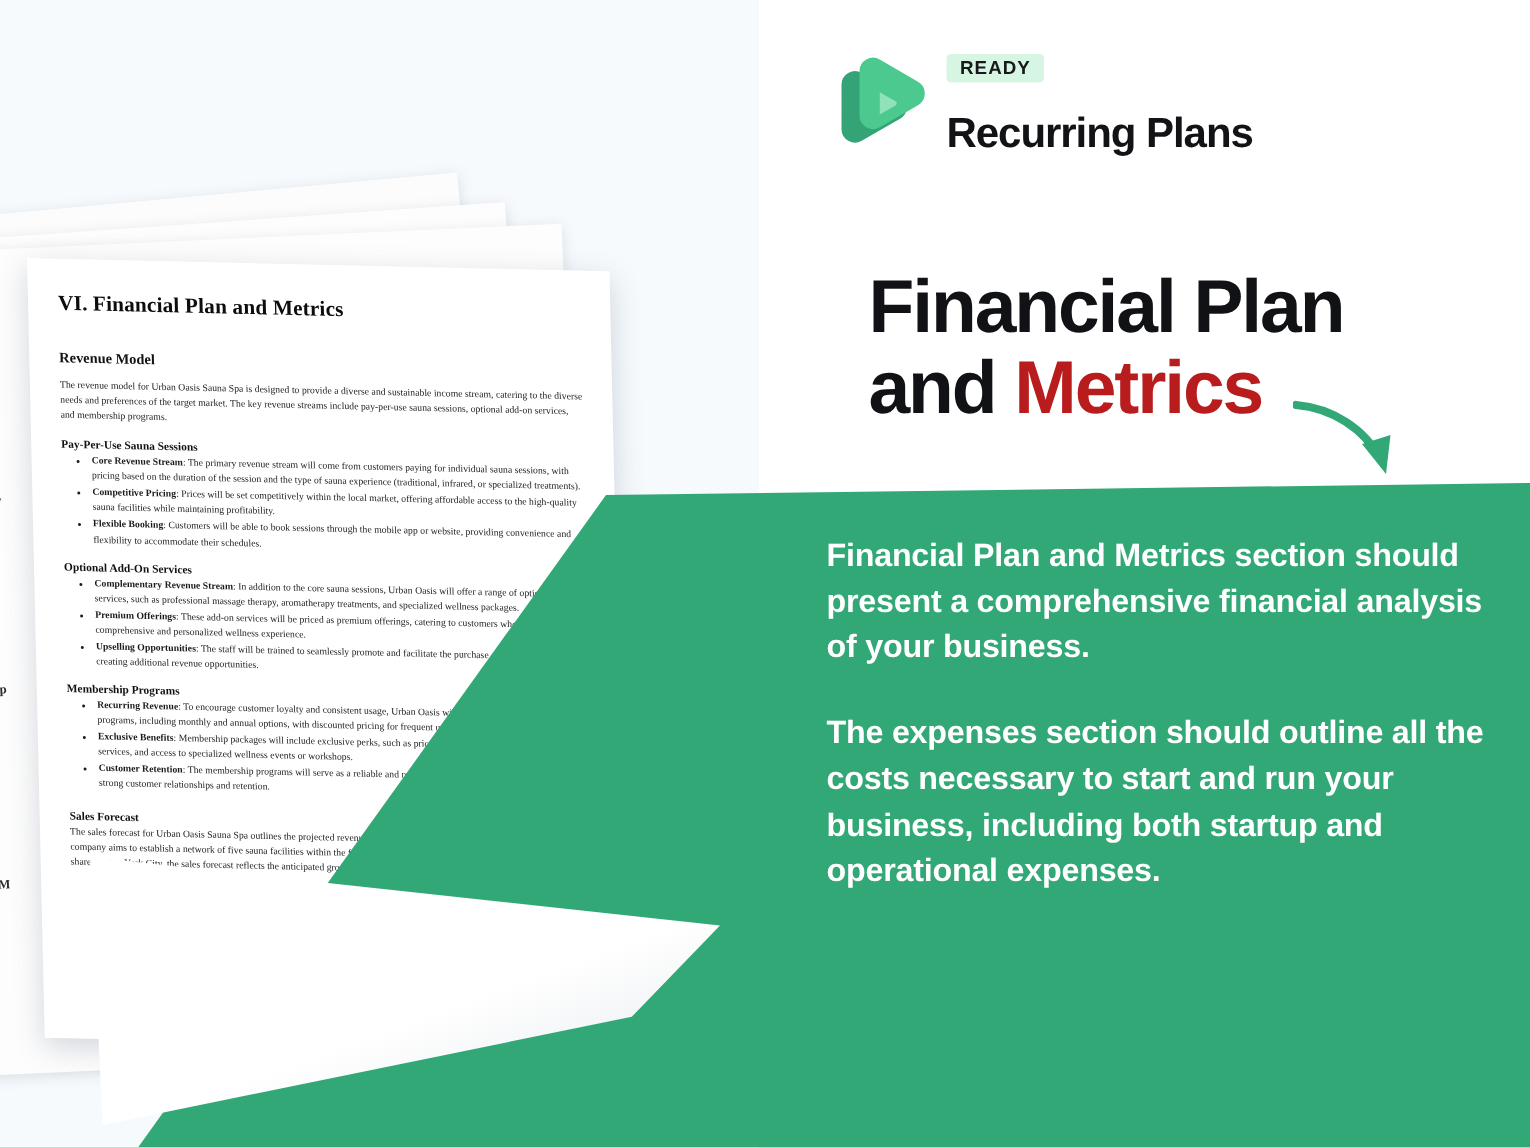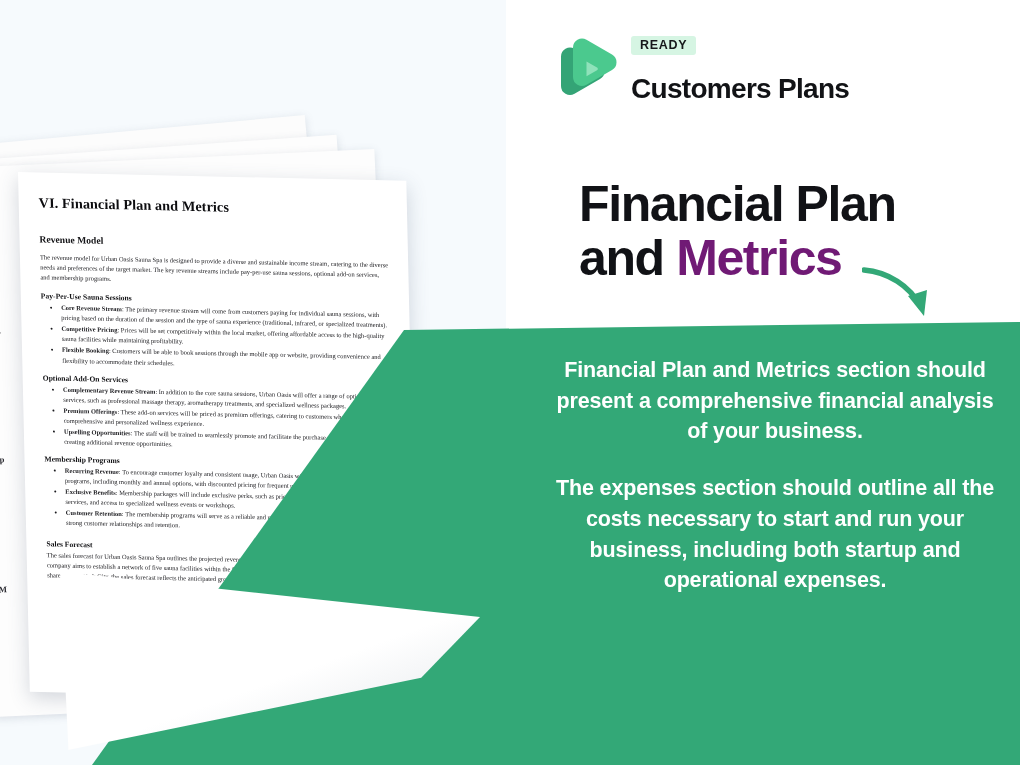--- a/index.html
+++ b/index.html
@@ -216,21 +216,21 @@
     left: 551px;
     top: 178px;
     font-size: 50px;
     font-weight: 700;
     line-height: 1.07;
     letter-spacing: -1.4px;
     color: #111216;
     font-family: "Liberation Sans", sans-serif;
     margin-left: 28px;
   }
-  .headline .accent { color: #701a75; }
+  .headline .accent { color: #b91c1c; }
 
   
   .arrow-wrap {
     position: absolute;
     left: 862px;
     top: 262px;
     width: 90px;
     height: 62px;
   }
 
@@ -240,21 +240,21 @@
     left: 551px;
     top: 355px;
     width: 448px;
     color: #ffffff;
     font-family: "Liberation Sans", sans-serif;
     font-size: 21.5px;
     font-weight: 700;
     line-height: 1.43;
     letter-spacing: -0.15px;
   }
-  .panel-copy p { margin: 0 0 26px 0; text-align: center; }
+  .panel-copy p { margin: 0 0 26px 0; }
   .panel-copy p:last-child { margin-bottom: 0; }
 </style>
 </head>
 <body>
 
 <div id="stage">
 
   <div class="left-bg"></div>
 
   <div class="doc-stack">
@@ -322,21 +322,21 @@
     <div class="logo-row">
       <div class="logo-mark">
         <svg viewBox="0 0 66 68" width="66" height="68" aria-hidden="true">
           <path d="M10 20.5 a9 9 0 0 1 13.5-7.8 L49 27.5 a9 9 0 0 1 0 15.6 L23.5 57.8 A9 9 0 0 1 10 50z" fill="#34a476"></path>
           <path d="M22 11.5 a9 9 0 0 1 13.5-7.8 L61 18.5 a9 9 0 0 1 0 15.6 L35.5 48.8 A9 9 0 0 1 22 41z" fill="#4bc98e"></path>
           <path d="M35.5 25.5 L46 31.5 a1.6 1.6 0 0 1 0 2.8 L35.5 40.3z" fill="#8fe2ba"></path>
         </svg>
       </div>
       <div class="logo-text">
         <span class="badge-ready">READY</span>
-        <span class="brand-name">Customers Plans</span>
+        <span class="brand-name">Recurring Plans</span>
       </div>
     </div>
 
     <div class="headline">
       <div>Financial Plan</div>
       <div><span>and </span><span class="accent">Metrics</span></div>
     </div>
 
     <div class="arrow-wrap">
       <svg viewBox="0 0 90 62" width="90" height="62" aria-hidden="true">

